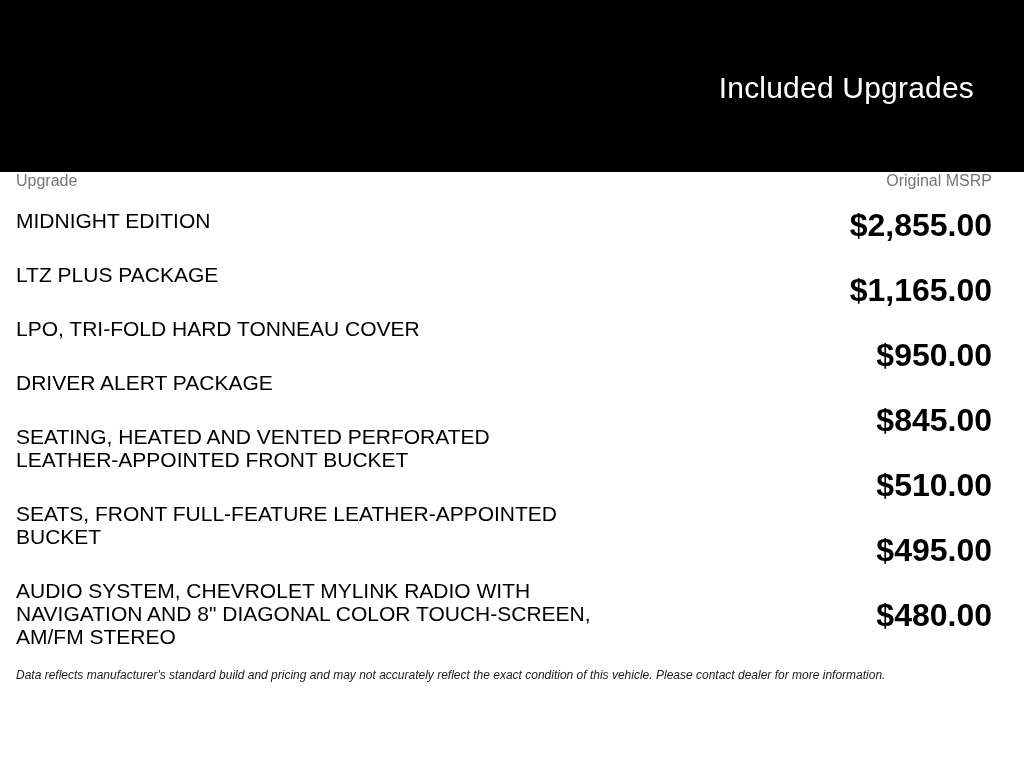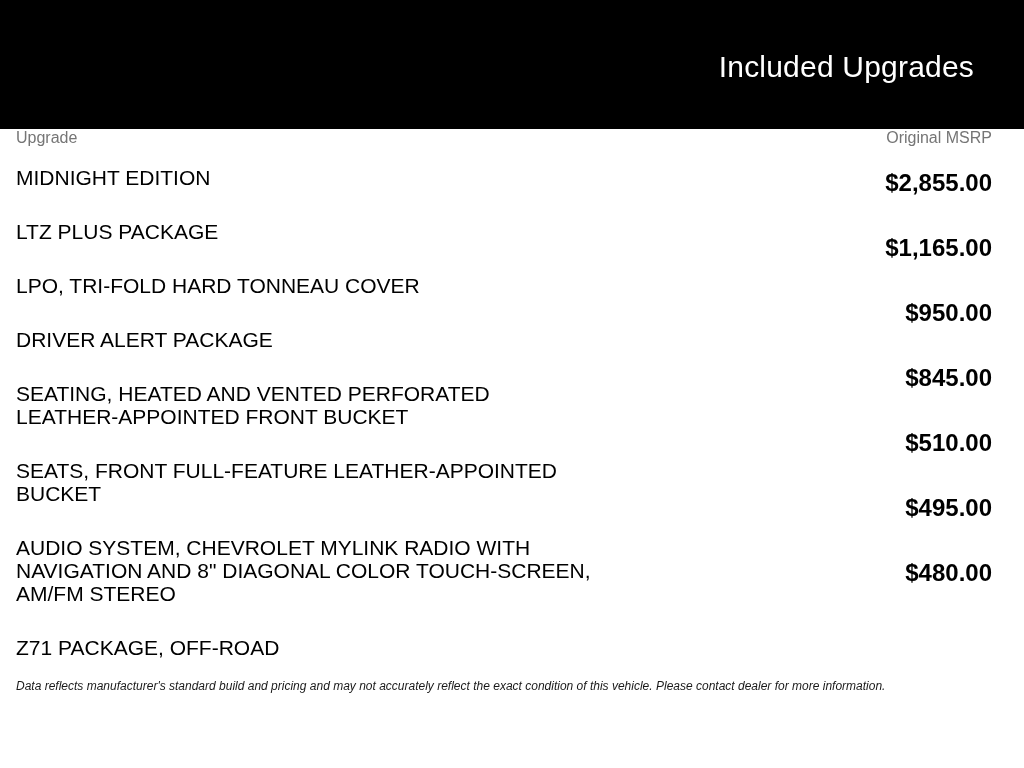--- a/index.html
+++ b/index.html
@@ -4,21 +4,21 @@
 <style>
   * { margin: 0; padding: 0; box-sizing: border-box; }
   html, body { width: 1024px; height: 768px; }
   body {
     background: #ffffff;
     font-family: "Liberation Sans", "DejaVu Sans", sans-serif;
     color: #000;
     overflow: hidden;
   }
   .header-bar {
-    height: 129px;
+    height: 172px;
     background: #000000;
     display: flex;
     align-items: center;
     justify-content: flex-end;
     padding-right: 50px;
     padding-top: 4px;
   }
   .page-title {
     color: #ffffff;
     font-size: 30px;
@@ -52,21 +52,21 @@
     color: #000000;
     white-space: pre-line;
     margin-bottom: 31px;
   }
   .upgrade-label:last-child { margin-bottom: 0; }
   .col-prices {
     flex: 1 1 auto;
     text-align: right;
   }
   .upgrade-price {
-    font-size: 24px;
+    font-size: 32px;
     line-height: 33px;
     font-weight: 700;
     color: #000000;
     margin-bottom: 32px;
   }
   .upgrade-price:last-child { margin-bottom: 0; }
   .disclaimer {
     margin-top: 20px;
     font-size: 12px;
     line-height: 15px;
@@ -95,21 +95,20 @@
       <div class="upgrade-label">LTZ PLUS PACKAGE</div>
       <div class="upgrade-label">LPO, TRI-FOLD HARD TONNEAU COVER</div>
       <div class="upgrade-label">DRIVER ALERT PACKAGE</div>
       <div class="upgrade-label">SEATING, HEATED AND VENTED PERFORATED
 LEATHER-APPOINTED FRONT BUCKET</div>
       <div class="upgrade-label">SEATS, FRONT FULL-FEATURE LEATHER-APPOINTED
 BUCKET</div>
       <div class="upgrade-label">AUDIO SYSTEM, CHEVROLET MYLINK RADIO WITH
 NAVIGATION AND 8" DIAGONAL COLOR TOUCH-SCREEN,
 AM/FM STEREO</div>
-      <div class="upgrade-label">Z71 PACKAGE, OFF-ROAD</div>
     </div>
 
     <div class="col-prices">
       <div class="upgrade-price">$2,855.00</div>
       <div class="upgrade-price">$1,165.00</div>
       <div class="upgrade-price">$950.00</div>
       <div class="upgrade-price">$845.00</div>
       <div class="upgrade-price">$510.00</div>
       <div class="upgrade-price">$495.00</div>
       <div class="upgrade-price">$480.00</div>

